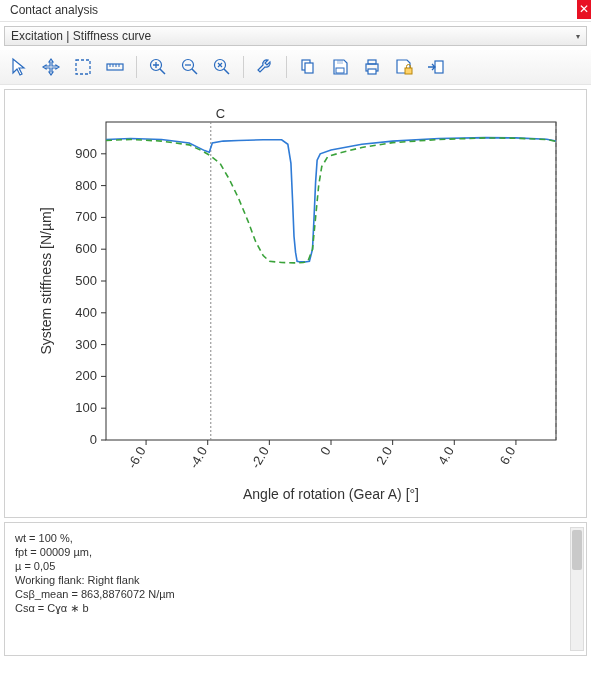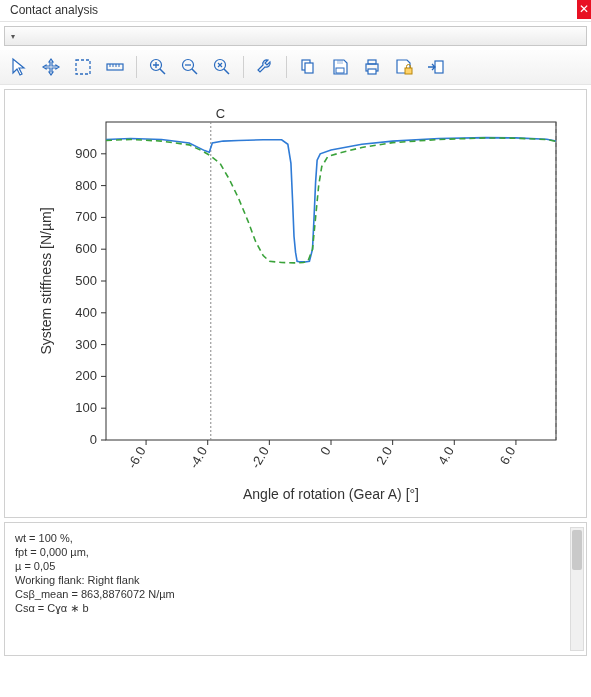--- a/index.html
+++ b/index.html
@@ -61,20 +61,21 @@
 </style>
 </head>
 <body>
 
 <div class="titlebar">
   <span>Contact analysis</span>
   <div class="close-x">✕</div>
 </div>
 
 <div class="dropdown">
+  <span>Excitation | Stiffness curve</span>
   <span class="arrow">▾</span>
 </div>
 
 <div class="toolbar">
   <div class="tbtn" title="Select">
     <svg class="ico" viewBox="0 0 20 20">
         <path d="M4 2 L4 16 L8 12 L11 18 L13 17 L10 11 L15 11 Z" fill="#fff" stroke="#2a6bbf" stroke-width="1.2"></path>
       </svg>
   </div>
   <div class="tbtn" title="Pan">
@@ -214,21 +215,21 @@
       <path d="M90 40.44400000000002 L114.65753424657534 39.49000000000001 L145.4794520547945 41.08000000000004 L173.21917808219177 44.89599999999996 L185.54794520547944 50.620000000000005 L193.25342465753425 55.072 L204.041095890411 63.339999999999975 L213.2876712328767 79.24000000000001 L222.53424657534248 98.32 L231.78082191780823 120.58000000000001 L239.486301369863 141.25 L247.1917808219178 155.56 L253.35616438356163 161.284 L265.6849315068493 162.55599999999998 L278.013698630137 162.874 L287.2602739726027 162.55599999999998 L291.8835616438356 161.284 L296.5068493150685 149.20000000000002 L299.58904109589037 117.4 L302.67123287671234 85.6 L305.75342465753425 66.51999999999998 L311.9178082191781 56.343999999999994 L324.24657534246575 52.846000000000004 L345.8219178082192 47.44 L376.6438356164384 42.66999999999996 L422.87671232876716 39.49000000000001 L469.1095890410959 37.900000000000034 L499.9315068493151 38.21800000000002 L530.7534246575342 39.49000000000001 L540 41.398000000000025 " fill="none" stroke="#3aa23a" stroke-width="1.6" stroke-dasharray="6 4"></path>
       <text x="199.79452054794518" y="18" font-size="13" fill="#333">C</text>
       <text x="0" y="0" font-size="14" fill="#333" text-anchor="middle" transform="translate(35,181) rotate(-90)">System stiffness [N/µm]</text>
       <text x="315" y="399" font-size="14" fill="#333" text-anchor="middle">Angle of rotation (Gear A) [°]</text>
     </svg>
 </div>
 
 <div class="info-panel">
   <div id="info-lines">
       <div>wt = 100 %,</div>
-      <div>fpt = 0,000 µm,</div>
+      <div>fpt = 00009 µm,</div>
       <div>µ = 0,05</div>
       <div>Working flank: Right flank</div>
       <div>Csβ_mean = 863,8876072 N/µm</div>
       <div>Csα = Cɣα ∗ b</div>
     </div>
   <div class="info-scroll">
       <div class="thumb"></div>
     </div>
 </div>
 

